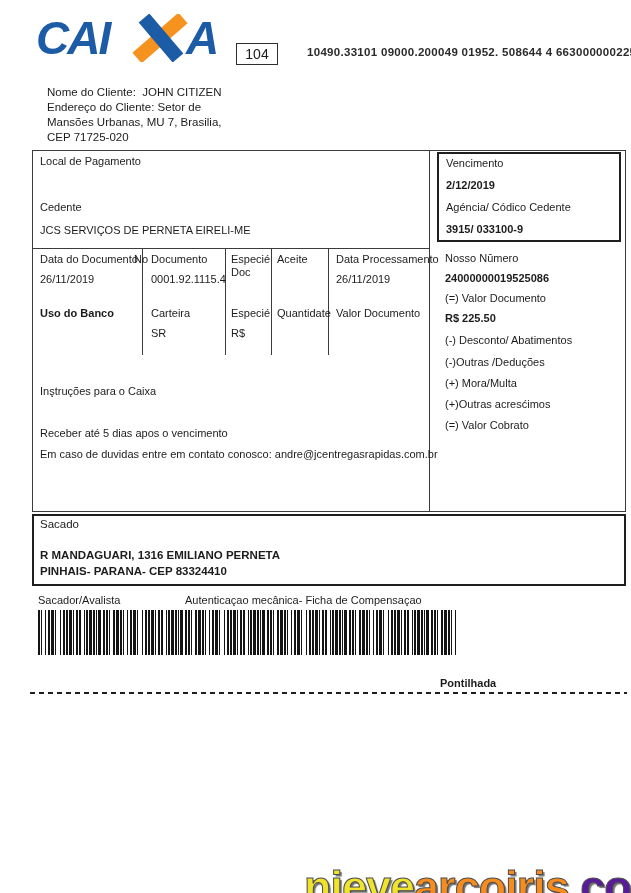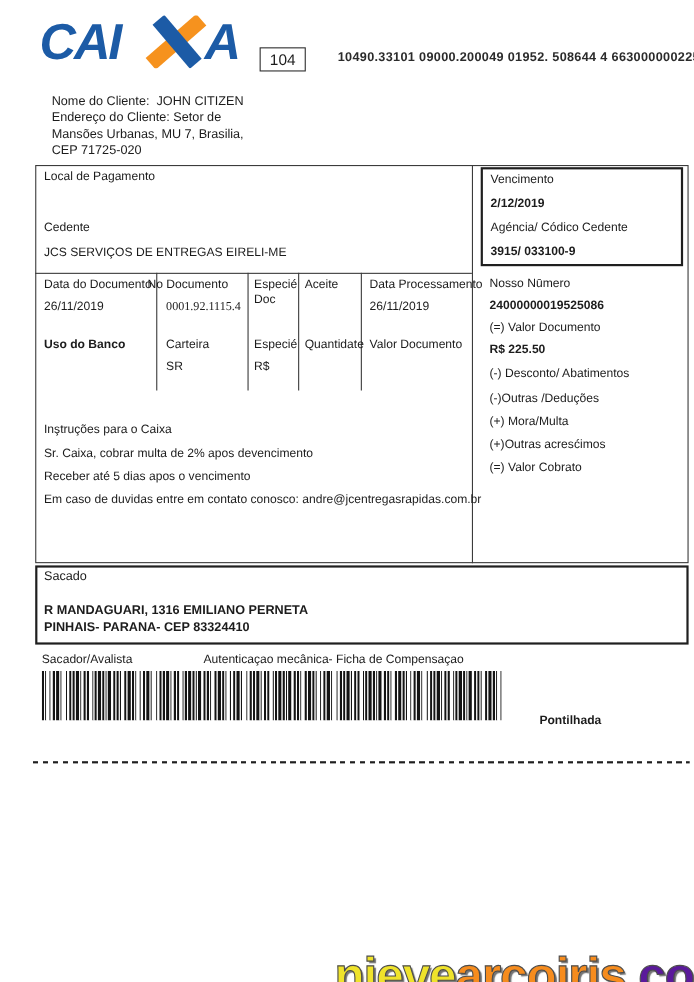--- a/index.html
+++ b/index.html
@@ -62,38 +62,38 @@
   <div class="t t12" style="left:47px;top:86px;">Nome do Cliente:  JOHN CITIZEN</div>
   <div class="t t12" style="left:47px;top:101px;">Endereço do Cliente: Setor de</div>
   <div class="t t12" style="left:47px;top:116px;">Mansões Urbanas, MU 7, Brasilia,</div>
   <div class="t t12" style="left:47px;top:131px;">CEP 71725-020</div>
 
   <div class="box" style="left:32px;top:150px;width:594px;height:362px;"></div>
   <div class="vline" style="left:429px;top:150px;height:362px;"></div>
 
   <div class="t" style="left:40px;top:155px;">Local de Pagamento</div>
   <div class="t" style="left:40px;top:201px;">Cedente</div>
-  <div class="t" style="left:40px;top:224px;">JCS SERVIÇOS DE ENTREGAS EIRELI-ME</div>
+  <div class="t" style="left:40px;top:224px;">JCS SERVIÇOS DE PERNETA EIRELI-ME</div>
 
   <div class="box2" style="left:437px;top:152px;width:184px;height:90px;"></div>
   <div class="t" style="left:446px;top:157px;">Vencimento</div>
   <div class="t b" style="left:446px;top:179px;">2/12/2019</div>
   <div class="t" style="left:446px;top:201px;">Agéncia/ Códico Cedente</div>
   <div class="t b" style="left:446px;top:223px;">3915/ 033100-9</div>
 
   <div class="hline" style="left:32px;top:248px;width:397px;"></div>
   <div class="vline" style="left:142px;top:248px;height:107px;"></div>
   <div class="vline" style="left:225px;top:248px;height:107px;"></div>
   <div class="vline" style="left:271px;top:248px;height:107px;"></div>
   <div class="vline" style="left:328px;top:248px;height:107px;"></div>
 
   <div class="t" style="left:40px;top:253px;">Data do Documento</div>
   <div class="t" style="left:40px;top:273px;">26/11/2019</div>
   <div class="t" style="left:134px;top:253px;">No Documento</div>
-  <div class="t" style="left:151px;top:273px;font-family:Liberation Serif, serif;">0001.92.1115.4</div>
+  <div class="t" style="left:151px;top:273px;">0001.92.1115.4</div>
   <div class="t wrapcell" style="left:231px;top:253px;width:38px;">Especié Doc</div>
   <div class="t" style="left:277px;top:253px;">Aceite</div>
   <div class="t" style="left:336px;top:253px;">Data Processamento</div>
   <div class="t" style="left:336px;top:273px;">26/11/2019</div>
 
   <div class="t" style="left:40px;top:307px;font-weight:bold;">Uso do Banco</div>
   <div class="t" style="left:151px;top:307px;">Carteira</div>
   <div class="t" style="left:151px;top:327px;">SR</div>
   <div class="t" style="left:231px;top:307px;">Especié</div>
   <div class="t" style="left:231px;top:327px;">R$</div>
@@ -104,34 +104,33 @@
   <div class="t b" style="left:445px;top:272px;">24000000019525086</div>
   <div class="t" style="left:445px;top:292px;">(=) Valor Documento</div>
   <div class="t b" style="left:445px;top:312px;">R$ 225.50</div>
   <div class="t" style="left:445px;top:334px;">(-) Desconto/ Abatimentos</div>
   <div class="t" style="left:445px;top:356px;">(-)Outras /Deduções</div>
   <div class="t" style="left:445px;top:377px;">(+) Mora/Multa</div>
   <div class="t" style="left:445px;top:398px;">(+)Outras acresćimos</div>
   <div class="t" style="left:445px;top:419px;">(=) Valor Cobrato</div>
 
   <div class="t" style="left:40px;top:385px;">Inştruções para o Caixa</div>
-  <div class="t" style="left:40px;top:406px;">Sr. Caixa, cobrar multa de 2% apos devencimento</div>
   <div class="t" style="left:40px;top:427px;">Receber até 5 dias apos o vencimento</div>
   <div class="t" style="left:40px;top:448px;">Em caso de duvidas entre em contato conosco: andre@jcentregasrapidas.com.br</div>
 
   <div class="box2" style="left:32px;top:514px;width:594px;height:72px;"></div>
   <div class="t t12" style="left:40px;top:518px;">Sacado</div>
   <div class="t t12 b" style="left:40px;top:549px;">R MANDAGUARI, 1316 EMILIANO PERNETA</div>
   <div class="t t12 b" style="left:40px;top:565px;">PINHAIS- PARANA- CEP 83324410</div>
 
   <div class="t" style="left:38px;top:594px;">Sacador/Avalista</div>
   <div class="t" style="left:185px;top:594px;">Autenticaçao mecânica- Ficha de Compensaçao</div>
 
   <div class="barcode"><span style="display:inline-block;height:100%;width:2px;background:#141414"></span><span style="display:inline-block;height:100%;width:1px;background:#ffffff"></span><span style="display:inline-block;height:100%;width:1px;background:#141414"></span><span style="display:inline-block;height:100%;width:3px;background:#ffffff"></span><span style="display:inline-block;height:100%;width:1px;background:#141414"></span><span style="display:inline-block;height:100%;width:2px;background:#ffffff"></span><span style="display:inline-block;height:100%;width:2px;background:#141414"></span><span style="display:inline-block;height:100%;width:1px;background:#ffffff"></span><span style="display:inline-block;height:100%;width:3px;background:#141414"></span><span style="display:inline-block;height:100%;width:1px;background:#ffffff"></span><span style="display:inline-block;height:100%;width:1px;background:#141414"></span><span style="display:inline-block;height:100%;width:4px;background:#ffffff"></span><span style="display:inline-block;height:100%;width:1px;background:#141414"></span><span style="display:inline-block;height:100%;width:2px;background:#ffffff"></span><span style="display:inline-block;height:100%;width:2px;background:#141414"></span><span style="display:inline-block;height:100%;width:1px;background:#ffffff"></span><span style="display:inline-block;height:100%;width:2px;background:#141414"></span><span style="display:inline-block;height:100%;width:1px;background:#ffffff"></span><span style="display:inline-block;height:100%;width:3px;background:#141414"></span><span style="display:inline-block;height:100%;width:1px;background:#ffffff"></span><span style="display:inline-block;height:100%;width:1px;background:#141414"></span><span style="display:inline-block;height:100%;width:2px;background:#ffffff"></span><span style="display:inline-block;height:100%;width:2px;background:#141414"></span><span style="display:inline-block;height:100%;width:1px;background:#ffffff"></span><span style="display:inline-block;height:100%;width:2px;background:#141414"></span><span style="display:inline-block;height:100%;width:3px;background:#ffffff"></span><span style="display:inline-block;height:100%;width:1px;background:#141414"></span><span style="display:inline-block;height:100%;width:1px;background:#ffffff"></span><span style="display:inline-block;height:100%;width:2px;background:#141414"></span><span style="display:inline-block;height:100%;width:1px;background:#ffffff"></span><span style="display:inline-block;height:100%;width:3px;background:#141414"></span><span style="display:inline-block;height:100%;width:1px;background:#ffffff"></span><span style="display:inline-block;height:100%;width:2px;background:#141414"></span><span style="display:inline-block;height:100%;width:1px;background:#ffffff"></span><span style="display:inline-block;height:100%;width:1px;background:#141414"></span><span style="display:inline-block;height:100%;width:1px;background:#ffffff"></span><span style="display:inline-block;height:100%;width:3px;background:#141414"></span><span style="display:inline-block;height:100%;width:2px;background:#ffffff"></span><span style="display:inline-block;height:100%;width:2px;background:#141414"></span><span style="display:inline-block;height:100%;width:1px;background:#ffffff"></span><span style="display:inline-block;height:100%;width:2px;background:#141414"></span><span style="display:inline-block;height:100%;width:1px;background:#ffffff"></span><span style="display:inline-block;height:100%;width:1px;background:#141414"></span><span style="display:inline-block;height:100%;width:3px;background:#ffffff"></span><span style="display:inline-block;height:100%;width:2px;background:#141414"></span><span style="display:inline-block;height:100%;width:1px;background:#ffffff"></span><span style="display:inline-block;height:100%;width:3px;background:#141414"></span><span style="display:inline-block;height:100%;width:1px;background:#ffffff"></span><span style="display:inline-block;height:100%;width:2px;background:#141414"></span><span style="display:inline-block;height:100%;width:1px;background:#ffffff"></span><span style="display:inline-block;height:100%;width:1px;background:#141414"></span><span style="display:inline-block;height:100%;width:3px;background:#ffffff"></span><span style="display:inline-block;height:100%;width:1px;background:#141414"></span><span style="display:inline-block;height:100%;width:2px;background:#ffffff"></span><span style="display:inline-block;height:100%;width:2px;background:#141414"></span><span style="display:inline-block;height:100%;width:1px;background:#ffffff"></span><span style="display:inline-block;height:100%;width:3px;background:#141414"></span><span style="display:inline-block;height:100%;width:1px;background:#ffffff"></span><span style="display:inline-block;height:100%;width:1px;background:#141414"></span><span style="display:inline-block;height:100%;width:4px;background:#ffffff"></span><span style="display:inline-block;height:100%;width:1px;background:#141414"></span><span style="display:inline-block;height:100%;width:2px;background:#ffffff"></span><span style="display:inline-block;height:100%;width:2px;background:#141414"></span><span style="display:inline-block;height:100%;width:1px;background:#ffffff"></span><span style="display:inline-block;height:100%;width:2px;background:#141414"></span><span style="display:inline-block;height:100%;width:1px;background:#ffffff"></span><span style="display:inline-block;height:100%;width:3px;background:#141414"></span><span style="display:inline-block;height:100%;width:1px;background:#ffffff"></span><span style="display:inline-block;height:100%;width:1px;background:#141414"></span><span style="display:inline-block;height:100%;width:2px;background:#ffffff"></span><span style="display:inline-block;height:100%;width:2px;background:#141414"></span><span style="display:inline-block;height:100%;width:1px;background:#ffffff"></span><span style="display:inline-block;height:100%;width:2px;background:#141414"></span><span style="display:inline-block;height:100%;width:3px;background:#ffffff"></span><span style="display:inline-block;height:100%;width:1px;background:#141414"></span><span style="display:inline-block;height:100%;width:1px;background:#ffffff"></span><span style="display:inline-block;height:100%;width:2px;background:#141414"></span><span style="display:inline-block;height:100%;width:1px;background:#ffffff"></span><span style="display:inline-block;height:100%;width:3px;background:#141414"></span><span style="display:inline-block;height:100%;width:1px;background:#ffffff"></span><span style="display:inline-block;height:100%;width:2px;background:#141414"></span><span style="display:inline-block;height:100%;width:1px;background:#ffffff"></span><span style="display:inline-block;height:100%;width:1px;background:#141414"></span><span style="display:inline-block;height:100%;width:1px;background:#ffffff"></span><span style="display:inline-block;height:100%;width:3px;background:#141414"></span><span style="display:inline-block;height:100%;width:2px;background:#ffffff"></span><span style="display:inline-block;height:100%;width:2px;background:#141414"></span><span style="display:inline-block;height:100%;width:1px;background:#ffffff"></span><span style="display:inline-block;height:100%;width:2px;background:#141414"></span><span style="display:inline-block;height:100%;width:1px;background:#ffffff"></span><span style="display:inline-block;height:100%;width:1px;background:#141414"></span><span style="display:inline-block;height:100%;width:3px;background:#ffffff"></span><span style="display:inline-block;height:100%;width:2px;background:#141414"></span><span style="display:inline-block;height:100%;width:1px;background:#ffffff"></span><span style="display:inline-block;height:100%;width:3px;background:#141414"></span><span style="display:inline-block;height:100%;width:1px;background:#ffffff"></span><span style="display:inline-block;height:100%;width:2px;background:#141414"></span><span style="display:inline-block;height:100%;width:1px;background:#ffffff"></span><span style="display:inline-block;height:100%;width:1px;background:#141414"></span><span style="display:inline-block;height:100%;width:3px;background:#ffffff"></span><span style="display:inline-block;height:100%;width:1px;background:#141414"></span><span style="display:inline-block;height:100%;width:2px;background:#ffffff"></span><span style="display:inline-block;height:100%;width:2px;background:#141414"></span><span style="display:inline-block;height:100%;width:1px;background:#ffffff"></span><span style="display:inline-block;height:100%;width:3px;background:#141414"></span><span style="display:inline-block;height:100%;width:1px;background:#ffffff"></span><span style="display:inline-block;height:100%;width:1px;background:#141414"></span><span style="display:inline-block;height:100%;width:4px;background:#ffffff"></span><span style="display:inline-block;height:100%;width:1px;background:#141414"></span><span style="display:inline-block;height:100%;width:2px;background:#ffffff"></span><span style="display:inline-block;height:100%;width:2px;background:#141414"></span><span style="display:inline-block;height:100%;width:1px;background:#ffffff"></span><span style="display:inline-block;height:100%;width:2px;background:#141414"></span><span style="display:inline-block;height:100%;width:1px;background:#ffffff"></span><span style="display:inline-block;height:100%;width:3px;background:#141414"></span><span style="display:inline-block;height:100%;width:1px;background:#ffffff"></span><span style="display:inline-block;height:100%;width:1px;background:#141414"></span><span style="display:inline-block;height:100%;width:2px;background:#ffffff"></span><span style="display:inline-block;height:100%;width:2px;background:#141414"></span><span style="display:inline-block;height:100%;width:1px;background:#ffffff"></span><span style="display:inline-block;height:100%;width:2px;background:#141414"></span><span style="display:inline-block;height:100%;width:3px;background:#ffffff"></span><span style="display:inline-block;height:100%;width:1px;background:#141414"></span><span style="display:inline-block;height:100%;width:1px;background:#ffffff"></span><span style="display:inline-block;height:100%;width:2px;background:#141414"></span><span style="display:inline-block;height:100%;width:1px;background:#ffffff"></span><span style="display:inline-block;height:100%;width:3px;background:#141414"></span><span style="display:inline-block;height:100%;width:1px;background:#ffffff"></span><span style="display:inline-block;height:100%;width:2px;background:#141414"></span><span style="display:inline-block;height:100%;width:1px;background:#ffffff"></span><span style="display:inline-block;height:100%;width:1px;background:#141414"></span><span style="display:inline-block;height:100%;width:1px;background:#ffffff"></span><span style="display:inline-block;height:100%;width:3px;background:#141414"></span><span style="display:inline-block;height:100%;width:2px;background:#ffffff"></span><span style="display:inline-block;height:100%;width:2px;background:#141414"></span><span style="display:inline-block;height:100%;width:1px;background:#ffffff"></span><span style="display:inline-block;height:100%;width:2px;background:#141414"></span><span style="display:inline-block;height:100%;width:1px;background:#ffffff"></span><span style="display:inline-block;height:100%;width:1px;background:#141414"></span><span style="display:inline-block;height:100%;width:3px;background:#ffffff"></span><span style="display:inline-block;height:100%;width:2px;background:#141414"></span><span style="display:inline-block;height:100%;width:1px;background:#ffffff"></span><span style="display:inline-block;height:100%;width:3px;background:#141414"></span><span style="display:inline-block;height:100%;width:1px;background:#ffffff"></span><span style="display:inline-block;height:100%;width:2px;background:#141414"></span><span style="display:inline-block;height:100%;width:1px;background:#ffffff"></span><span style="display:inline-block;height:100%;width:1px;background:#141414"></span><span style="display:inline-block;height:100%;width:3px;background:#ffffff"></span><span style="display:inline-block;height:100%;width:1px;background:#141414"></span><span style="display:inline-block;height:100%;width:2px;background:#ffffff"></span><span style="display:inline-block;height:100%;width:2px;background:#141414"></span><span style="display:inline-block;height:100%;width:1px;background:#ffffff"></span><span style="display:inline-block;height:100%;width:3px;background:#141414"></span><span style="display:inline-block;height:100%;width:1px;background:#ffffff"></span><span style="display:inline-block;height:100%;width:1px;background:#141414"></span><span style="display:inline-block;height:100%;width:4px;background:#ffffff"></span><span style="display:inline-block;height:100%;width:1px;background:#141414"></span><span style="display:inline-block;height:100%;width:2px;background:#ffffff"></span><span style="display:inline-block;height:100%;width:2px;background:#141414"></span><span style="display:inline-block;height:100%;width:1px;background:#ffffff"></span><span style="display:inline-block;height:100%;width:2px;background:#141414"></span><span style="display:inline-block;height:100%;width:1px;background:#ffffff"></span><span style="display:inline-block;height:100%;width:3px;background:#141414"></span><span style="display:inline-block;height:100%;width:1px;background:#ffffff"></span><span style="display:inline-block;height:100%;width:1px;background:#141414"></span><span style="display:inline-block;height:100%;width:2px;background:#ffffff"></span><span style="display:inline-block;height:100%;width:2px;background:#141414"></span><span style="display:inline-block;height:100%;width:1px;background:#ffffff"></span><span style="display:inline-block;height:100%;width:2px;background:#141414"></span><span style="display:inline-block;height:100%;width:3px;background:#ffffff"></span><span style="display:inline-block;height:100%;width:1px;background:#141414"></span><span style="display:inline-block;height:100%;width:1px;background:#ffffff"></span><span style="display:inline-block;height:100%;width:2px;background:#141414"></span><span style="display:inline-block;height:100%;width:1px;background:#ffffff"></span><span style="display:inline-block;height:100%;width:3px;background:#141414"></span><span style="display:inline-block;height:100%;width:1px;background:#ffffff"></span><span style="display:inline-block;height:100%;width:2px;background:#141414"></span><span style="display:inline-block;height:100%;width:1px;background:#ffffff"></span><span style="display:inline-block;height:100%;width:1px;background:#141414"></span><span style="display:inline-block;height:100%;width:1px;background:#ffffff"></span><span style="display:inline-block;height:100%;width:3px;background:#141414"></span><span style="display:inline-block;height:100%;width:2px;background:#ffffff"></span><span style="display:inline-block;height:100%;width:2px;background:#141414"></span><span style="display:inline-block;height:100%;width:1px;background:#ffffff"></span><span style="display:inline-block;height:100%;width:2px;background:#141414"></span><span style="display:inline-block;height:100%;width:1px;background:#ffffff"></span><span style="display:inline-block;height:100%;width:1px;background:#141414"></span><span style="display:inline-block;height:100%;width:3px;background:#ffffff"></span><span style="display:inline-block;height:100%;width:2px;background:#141414"></span><span style="display:inline-block;height:100%;width:1px;background:#ffffff"></span><span style="display:inline-block;height:100%;width:3px;background:#141414"></span><span style="display:inline-block;height:100%;width:1px;background:#ffffff"></span><span style="display:inline-block;height:100%;width:2px;background:#141414"></span><span style="display:inline-block;height:100%;width:1px;background:#ffffff"></span><span style="display:inline-block;height:100%;width:1px;background:#141414"></span><span style="display:inline-block;height:100%;width:3px;background:#ffffff"></span><span style="display:inline-block;height:100%;width:1px;background:#141414"></span><span style="display:inline-block;height:100%;width:2px;background:#ffffff"></span><span style="display:inline-block;height:100%;width:2px;background:#141414"></span><span style="display:inline-block;height:100%;width:1px;background:#ffffff"></span><span style="display:inline-block;height:100%;width:3px;background:#141414"></span><span style="display:inline-block;height:100%;width:1px;background:#ffffff"></span><span style="display:inline-block;height:100%;width:1px;background:#141414"></span><span style="display:inline-block;height:100%;width:4px;background:#ffffff"></span><span style="display:inline-block;height:100%;width:1px;background:#141414"></span><span style="display:inline-block;height:100%;width:2px;background:#ffffff"></span><span style="display:inline-block;height:100%;width:2px;background:#141414"></span><span style="display:inline-block;height:100%;width:1px;background:#ffffff"></span><span style="display:inline-block;height:100%;width:2px;background:#141414"></span><span style="display:inline-block;height:100%;width:1px;background:#ffffff"></span><span style="display:inline-block;height:100%;width:3px;background:#141414"></span><span style="display:inline-block;height:100%;width:1px;background:#ffffff"></span><span style="display:inline-block;height:100%;width:1px;background:#141414"></span><span style="display:inline-block;height:100%;width:2px;background:#ffffff"></span><span style="display:inline-block;height:100%;width:2px;background:#141414"></span><span style="display:inline-block;height:100%;width:1px;background:#ffffff"></span><span style="display:inline-block;height:100%;width:2px;background:#141414"></span><span style="display:inline-block;height:100%;width:3px;background:#ffffff"></span><span style="display:inline-block;height:100%;width:1px;background:#141414"></span><span style="display:inline-block;height:100%;width:1px;background:#ffffff"></span><span style="display:inline-block;height:100%;width:2px;background:#141414"></span><span style="display:inline-block;height:100%;width:1px;background:#ffffff"></span><span style="display:inline-block;height:100%;width:3px;background:#141414"></span><span style="display:inline-block;height:100%;width:1px;background:#ffffff"></span><span style="display:inline-block;height:100%;width:2px;background:#141414"></span><span style="display:inline-block;height:100%;width:1px;background:#ffffff"></span><span style="display:inline-block;height:100%;width:1px;background:#141414"></span><span style="display:inline-block;height:100%;width:1px;background:#ffffff"></span><span style="display:inline-block;height:100%;width:3px;background:#141414"></span><span style="display:inline-block;height:100%;width:2px;background:#ffffff"></span><span style="display:inline-block;height:100%;width:2px;background:#141414"></span><span style="display:inline-block;height:100%;width:1px;background:#ffffff"></span><span style="display:inline-block;height:100%;width:2px;background:#141414"></span><span style="display:inline-block;height:100%;width:1px;background:#ffffff"></span><span style="display:inline-block;height:100%;width:1px;background:#141414"></span><span style="display:inline-block;height:100%;width:3px;background:#ffffff"></span><span style="display:inline-block;height:100%;width:2px;background:#141414"></span><span style="display:inline-block;height:100%;width:1px;background:#ffffff"></span><span style="display:inline-block;height:100%;width:3px;background:#141414"></span><span style="display:inline-block;height:100%;width:1px;background:#ffffff"></span><span style="display:inline-block;height:100%;width:2px;background:#141414"></span><span style="display:inline-block;height:100%;width:1px;background:#ffffff"></span><span style="display:inline-block;height:100%;width:1px;background:#141414"></span><span style="display:inline-block;height:100%;width:3px;background:#ffffff"></span><span style="display:inline-block;height:100%;width:1px;background:#141414"></span></div>
 
-  <div class="t b" style="left:440px;top:649px;width:157px;text-align:center;">Pontilhada</div>
+  <div class="t b" style="left:440px;top:677px;width:157px;text-align:left;">Pontilhada</div>
   <div class="dashline"></div>
 
   <div class="watermark">
     <span style="color: rgb(239, 227, 43);">nieve</span><span style="color: rgb(246, 140, 30);">arcoiris</span><span style="color: rgb(91, 26, 155);">.com</span>
   </div>
 
 </div>
 
 </body></html>

